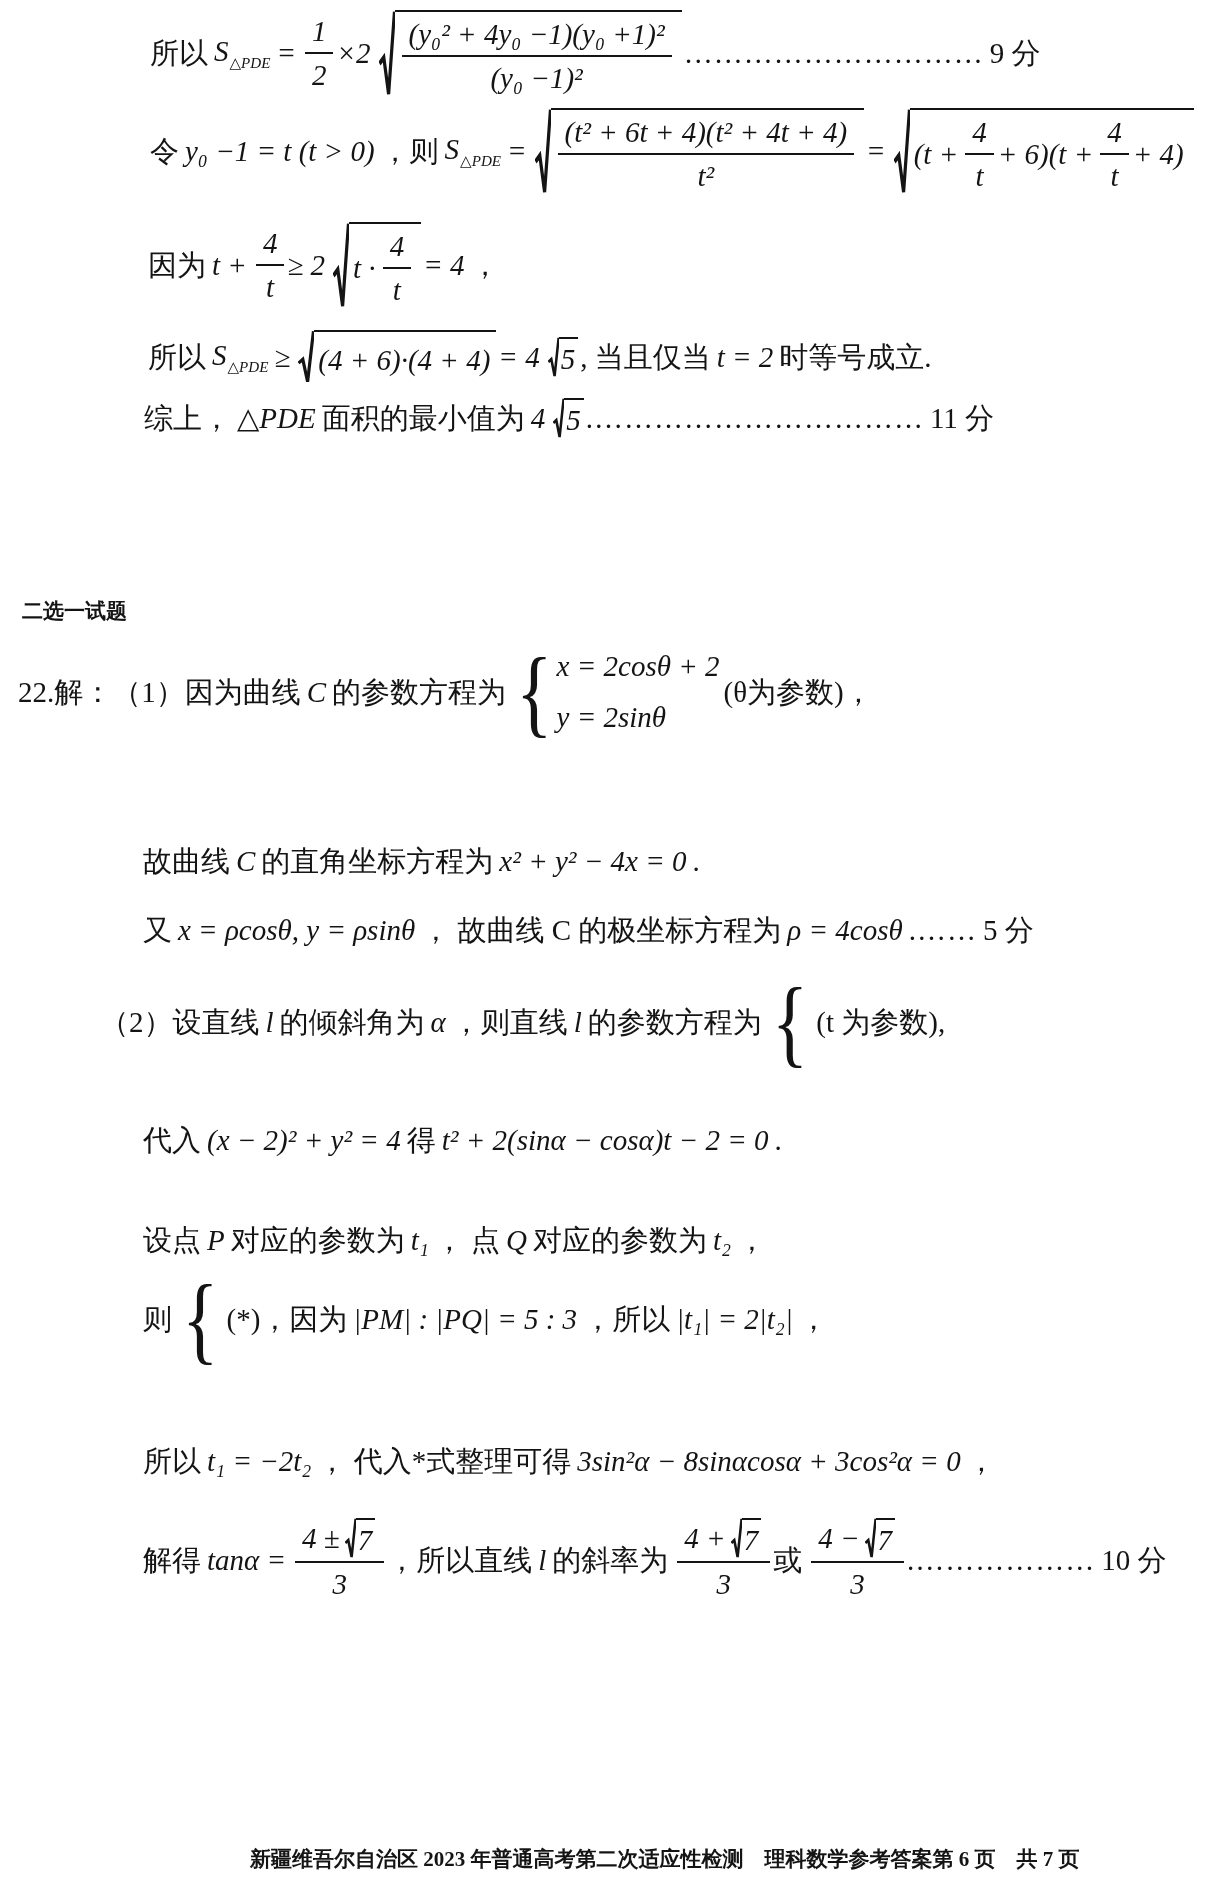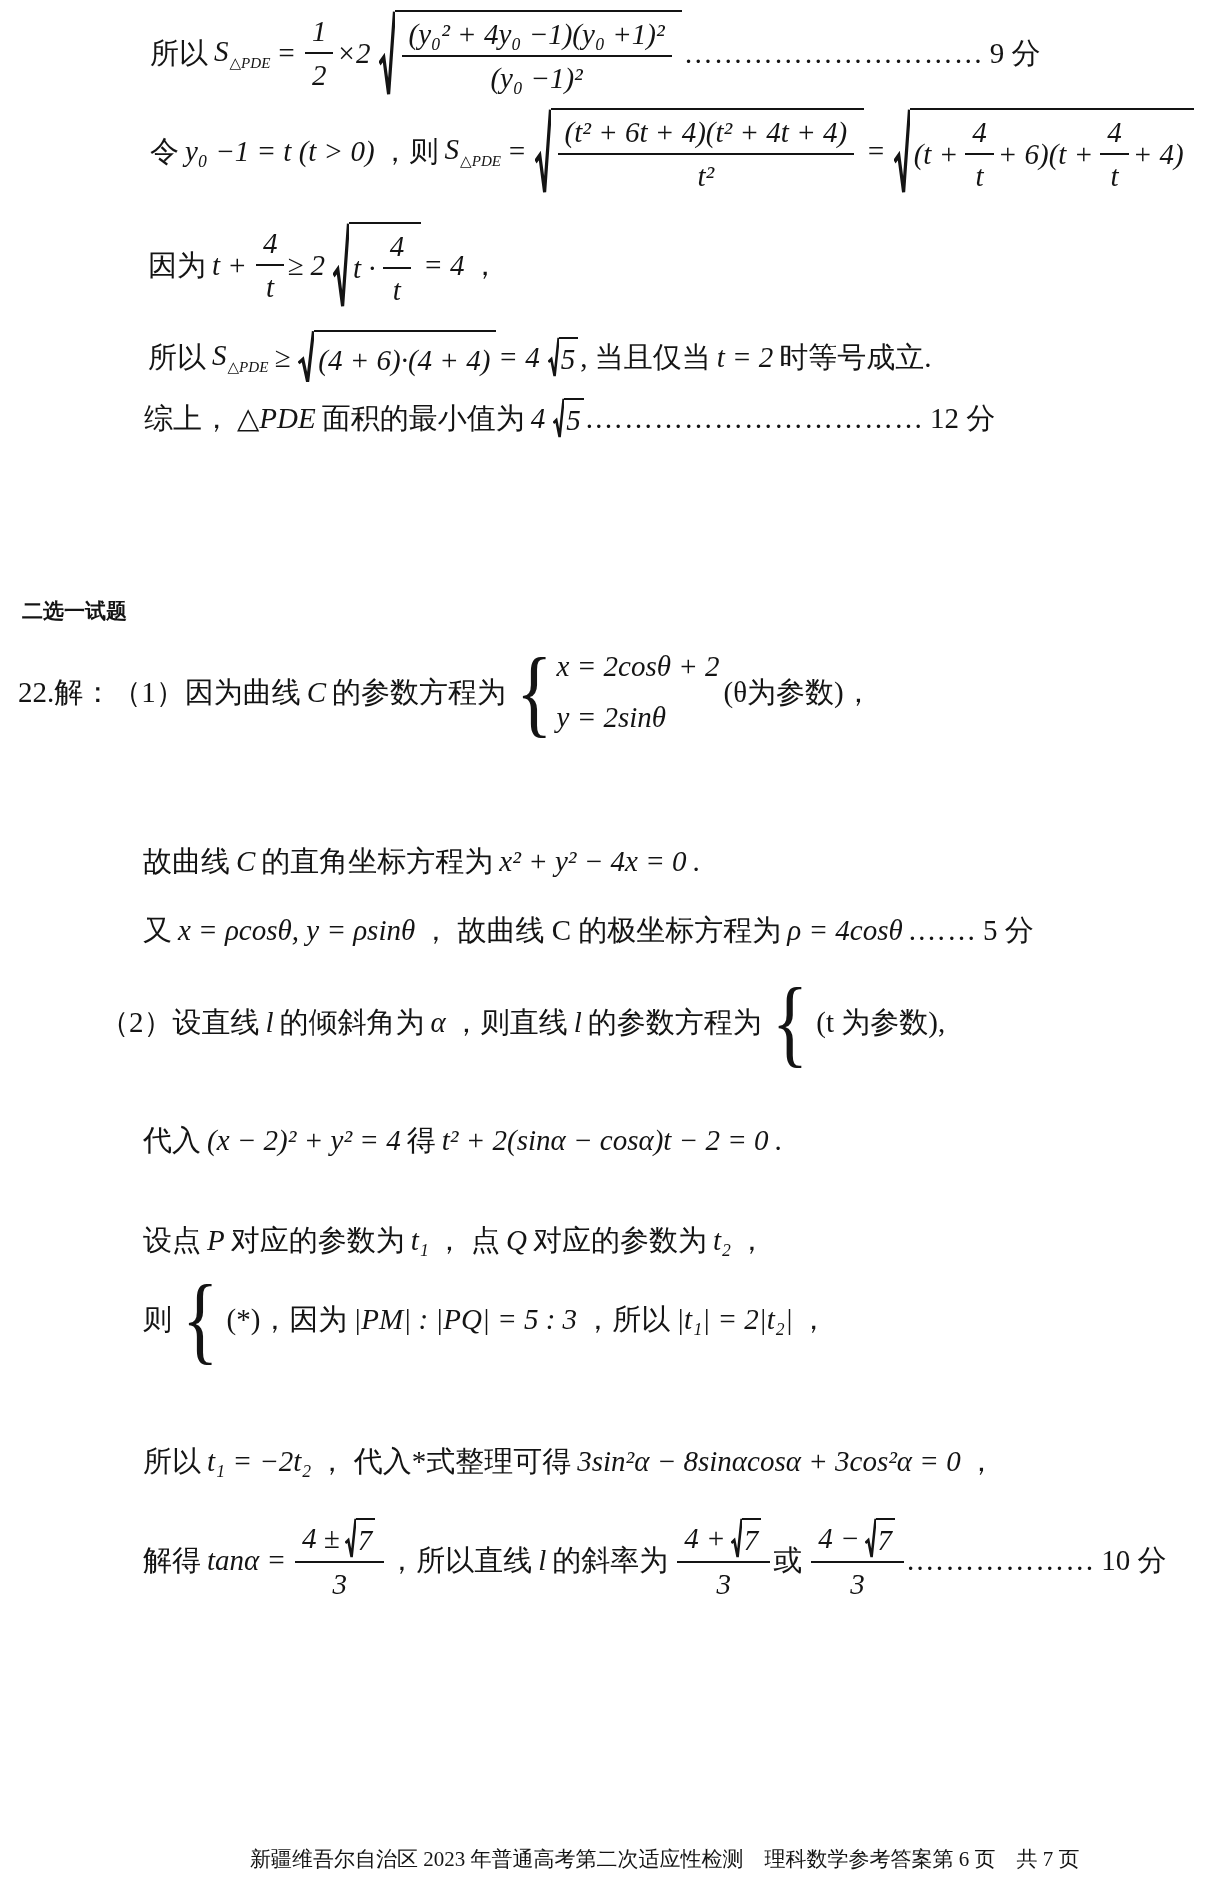--- a/index.html
+++ b/index.html
@@ -37,21 +37,21 @@
                   transform:scaleY(1.28); transform-origin:center; margin-right:4px;
                   font-style:normal; }
   .cases .rows { display:inline-flex; flex-direction:column; align-items:flex-start; gap:15px; }
   .cases .rows .row { display:inline-flex; align-items:center; }
 
   .dots { font-style:normal; letter-spacing:1px; }
   .score { font-style:normal; }
 
   .sec-header { position:absolute; font-family:"Liberation Sans","DejaVu Sans",sans-serif;
                 font-weight:bold; font-size:21px; }
-  .footer { position:absolute; font-size:21px; font-style:normal; }
+  .footer { position:absolute; font-size:21px; font-style:normal;font-weight:bold; }
 </style>
 </head>
 <body>
 
 <div class="page">
 
   <div class="line" style="top:10px;left:150px;">
     <span class="cn">所以</span>
     <span class="m"><span>S</span><sub class="ssub">△PDE</sub></span>
     <span class="m">=</span>
@@ -164,21 +164,21 @@
     <span class="m">△PDE</span>
     <span class="cn">面积的最小值为</span>
     <span class="m">4</span>
     <span class="sqrt sm">
       <svg class="rad" viewBox="0 0 30 100" preserveAspectRatio="none">
           <path d="M1 62 L9 55 L18 97 L29 2" fill="none" stroke="#141414" stroke-width="7"></path>
         </svg>
       <span class="body m">5</span>
     </span>
     <span class="dots">.……………………………</span>
-    <span class="score">12 分</span>
+    <span class="score">11 分</span>
   </div>
 
   <div class="sec-header" style="top:597px;left:22px;">二选一试题</div>
 
   <div class="line" style="top:648px;left:18px;">
     <span class="cn">22.解：（1）因为曲线</span>
     <span class="m">C</span>
     <span class="cn">的参数方程为</span>
     <span class="cases">
       <span class="brace">{</span>

